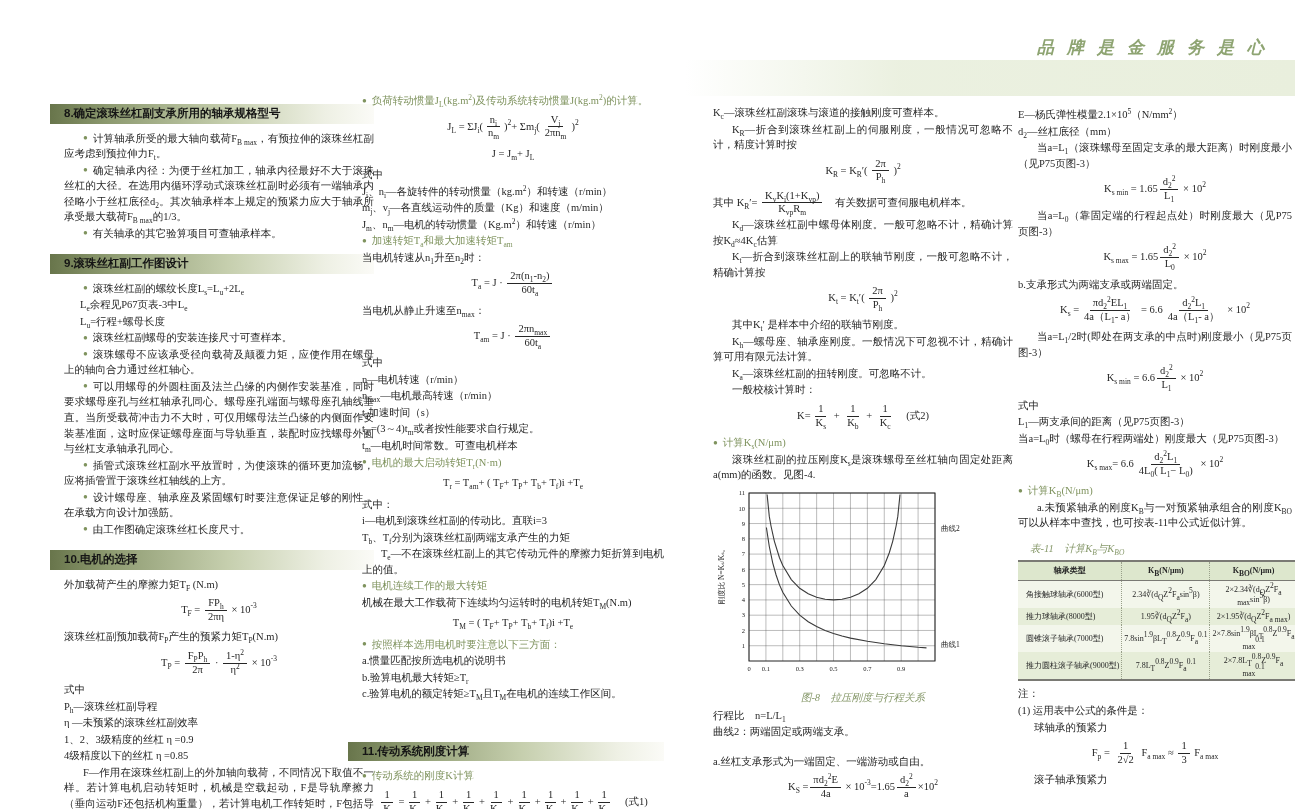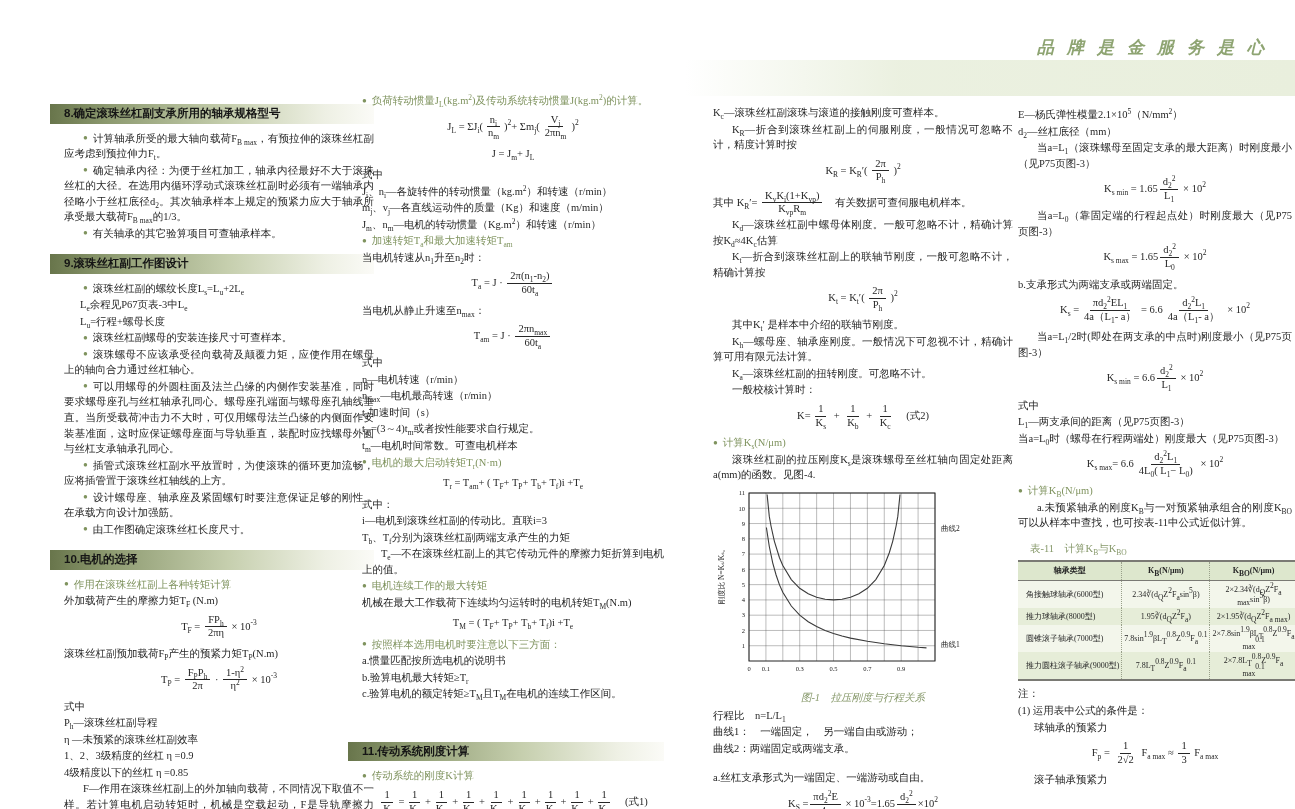--- a/index.html
+++ b/index.html
@@ -22,21 +22,21 @@
   .line.ind{padding-left:16px;}
   .para{text-indent:1.8em;text-align:justify;margin:1px 0;}
   .bul{color:#7f935e;margin-right:5px;font-size:8px;vertical-align:1.5px;}
   .green{color:#7f935e;}
   .formula{text-align:center;margin:5px 0 6px 0;}
   sup,sub{font-size:7.5px;line-height:0;}
   .fr{display:inline-flex;flex-direction:column;vertical-align:middle;text-align:center;margin:0 2px;align-items:center;}
   .fr .nu{display:block;border-bottom:1px solid currentColor;padding:0 3px;line-height:1.2;}
   .fr .de{display:block;padding:0 3px;line-height:1.2;}
   .caption{text-align:center;color:#87996b;font-style:italic;margin:1px 0 2px 0;}
-  .tabletitle{color:#87996b;margin:3px 0 4px 12px;}
+  .tabletitle{color:#87996b;font-style:italic;margin:3px 0 4px 12px;}
   .spacer{width:100%;}
   table{width:100%;border-collapse:collapse;font-size:8px;line-height:1.25;
         border-top:2px solid #7a7a74;border-bottom:2px solid #7a7a74;margin-bottom:5px;}
   thead th{background:#dde7cd;font-weight:bold;padding:4px 2px;border-bottom:1.5px solid #7a7a74;text-align:center;}
   td{padding:3.5px 2px;text-align:center;}
   td:first-child{text-align:left;padding-left:8px;white-space:nowrap;}
   td+td,th+th{border-left:1px dotted #99a08a;}
   tbody tr:nth-child(odd){background:#f3f6eb;}
   tbody tr:nth-child(even){background:#e6edd8;}
   .chartwrap{margin:4px 0 0 2px;}
@@ -56,21 +56,20 @@
     <div class="para"><span class="bul">●</span>滚珠丝杠副的螺纹长度L<sub>s</sub>=L<sub>u</sub>+2L<sub>e</sub></div>
     <div class="line ind">L<sub>e</sub>余程见P67页表-3中L<sub>e</sub></div>
     <div class="line ind">L<sub>u</sub>=行程+螺母长度</div>
     <div class="para"><span class="bul">●</span>滚珠丝杠副螺母的安装连接尺寸可查样本。</div>
     <div class="para"><span class="bul">●</span>滚珠螺母不应该承受径向载荷及颠覆力矩，应使作用在螺母上的轴向合力通过丝杠轴心。</div>
     <div class="para"><span class="bul">●</span>可以用螺母的外圆柱面及法兰凸缘的内侧作安装基准，同时要求螺母座孔与丝杠轴承孔同心。螺母座孔端面与螺母座孔轴线垂直。当所受载荷冲击力不大时，可仅用螺母法兰凸缘的内侧面作安装基准面，这时应保证螺母座面与导轨垂直，装配时应找螺母外圆与丝杠支承轴承孔同心。</div>
     <div class="para"><span class="bul">●</span>插管式滚珠丝杠副水平放置时，为使滚珠的循环更加流畅，应将插管置于滚珠丝杠轴线的上方。</div>
     <div class="para"><span class="bul">●</span>设计螺母座、轴承座及紧固螺钉时要注意保证足够的刚性。在承载方向设计加强筋。</div>
     <div class="para"><span class="bul">●</span>由工作图确定滚珠丝杠长度尺寸。</div>
     <div class="heading">10.电机的选择</div>
-    <div class="line green"><span class="bul">●</span>作用在滚珠丝杠副上各种转矩计算</div>
     <div class="line">外加载荷产生的摩擦力矩T<sub>F</sub> (N.m)</div>
     <div class="formula">T<sub>F</sub> = <span class="fr">
         <span class="nu">FP<sub>h</sub></span>
         <span class="de">2πη</span>
       </span> × 10<sup>-3</sup></div>
     <div class="line">滚珠丝杠副预加载荷F<sub>P</sub>产生的预紧力矩T<sub>P</sub>(N.m)</div>
     <div class="formula">T<sub>P</sub> = <span class="fr">
         <span class="nu">F<sub>P</sub>P<sub>h</sub></span>
         <span class="de">2π</span>
       </span> · <span class="fr">
@@ -234,23 +233,22 @@
         <text x="84.72727272727272" y="184" font-size="6.5" text-anchor="middle" fill="#222">0.3</text>
         <text x="118.54545454545455" y="184" font-size="6.5" text-anchor="middle" fill="#222">0.5</text>
         <text x="152.36363636363635" y="184" font-size="6.5" text-anchor="middle" fill="#222">0.7</text>
         <text x="186.18181818181816" y="184" font-size="6.5" text-anchor="middle" fill="#222">0.9</text>
         <polyline points="51.4,40.5 54.3,59.5 57.7,75.8 61.1,88.0 64.4,97.6 67.8,105.3 76.3,119.0 84.7,128.2 93.2,134.7 101.6,139.6 110.1,143.5 118.5,146.5 127.0,149.0 135.5,151.1 152.4,154.3 169.3,156.7 186.2,158.7 203.1,160.3 211.5,160.9" fill="none" stroke="#3a3a3a" stroke-width="1.1"></polyline>
         <text x="226" y="159.7" font-size="7.5" fill="#222">曲线1</text>
         <polyline points="52.1,7.5 54.3,29.4 56.0,39.0 59.4,54.3 64.4,70.5 67.8,78.5 76.3,92.6 84.7,101.3 93.2,106.8 101.6,110.3 110.1,112.3 118.5,112.9 127.0,112.3 135.5,110.3 143.9,106.8 152.4,101.3 160.8,92.6 169.3,78.5 174.3,65.7 177.7,54.3 181.1,39.0 182.8,29.4 185.0,7.5" fill="none" stroke="#3a3a3a" stroke-width="1.1"></polyline>
         <text x="226" y="43.627272727272725" font-size="7.5" fill="#222">曲线2</text>
         <text x="9" y="90" font-size="7.5" fill="#222" text-anchor="middle" transform="rotate(-90 9 90)">刚度比 N=Kₛ/Kₛ₁</text>
       </svg></div>
-    <div class="caption">图-1　拉压刚度与行程关系</div>
+    <div class="caption">图-8　拉压刚度与行程关系</div>
     <div class="line">行程比　n=L/L<sub>1</sub></div>
-    <div class="line">曲线1：　一端固定，　另一端自由或游动；</div>
     <div class="line">曲线2：两端固定或两端支承。</div>
     <div class="spacer" style="height: 12px;"></div>
     <div class="line">a.丝杠支承形式为一端固定、一端游动或自由。</div>
     <div class="formula">K<sub>S</sub> =<span class="fr">
         <span class="nu">πd<sub>2</sub><sup>2</sup>E</span>
         <span class="de">4a</span>
       </span> × 10<sup>-3</sup>=1.65<span class="fr">
         <span class="nu">d<sub>2</sub><sup>2</sup></span>
         <span class="de">a</span>
       </span>×10<sup>2</sup></div>

